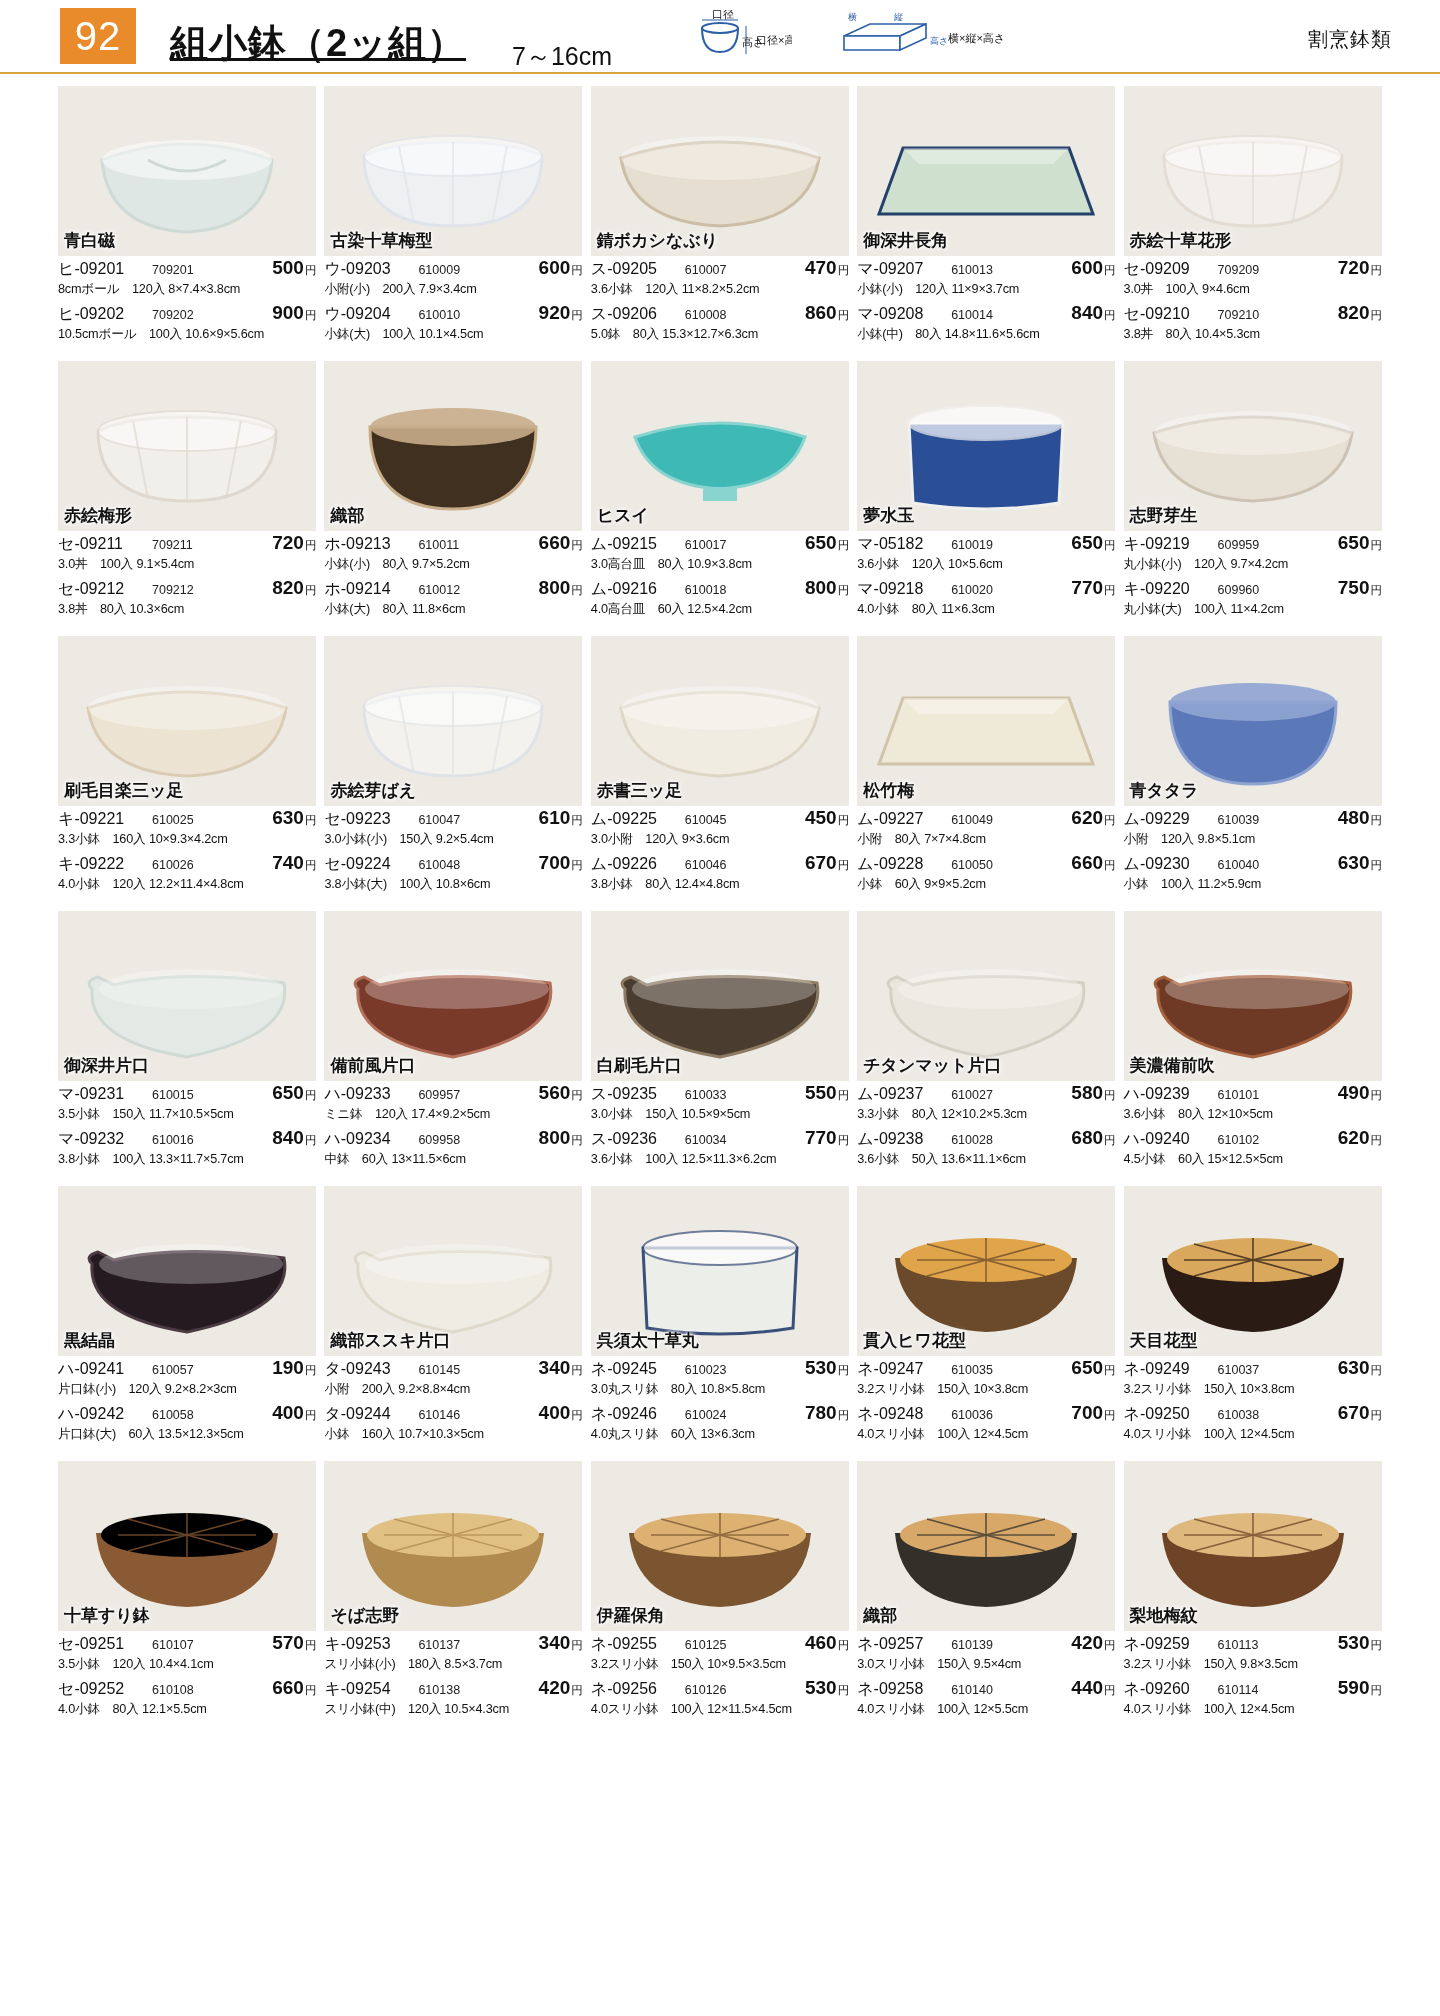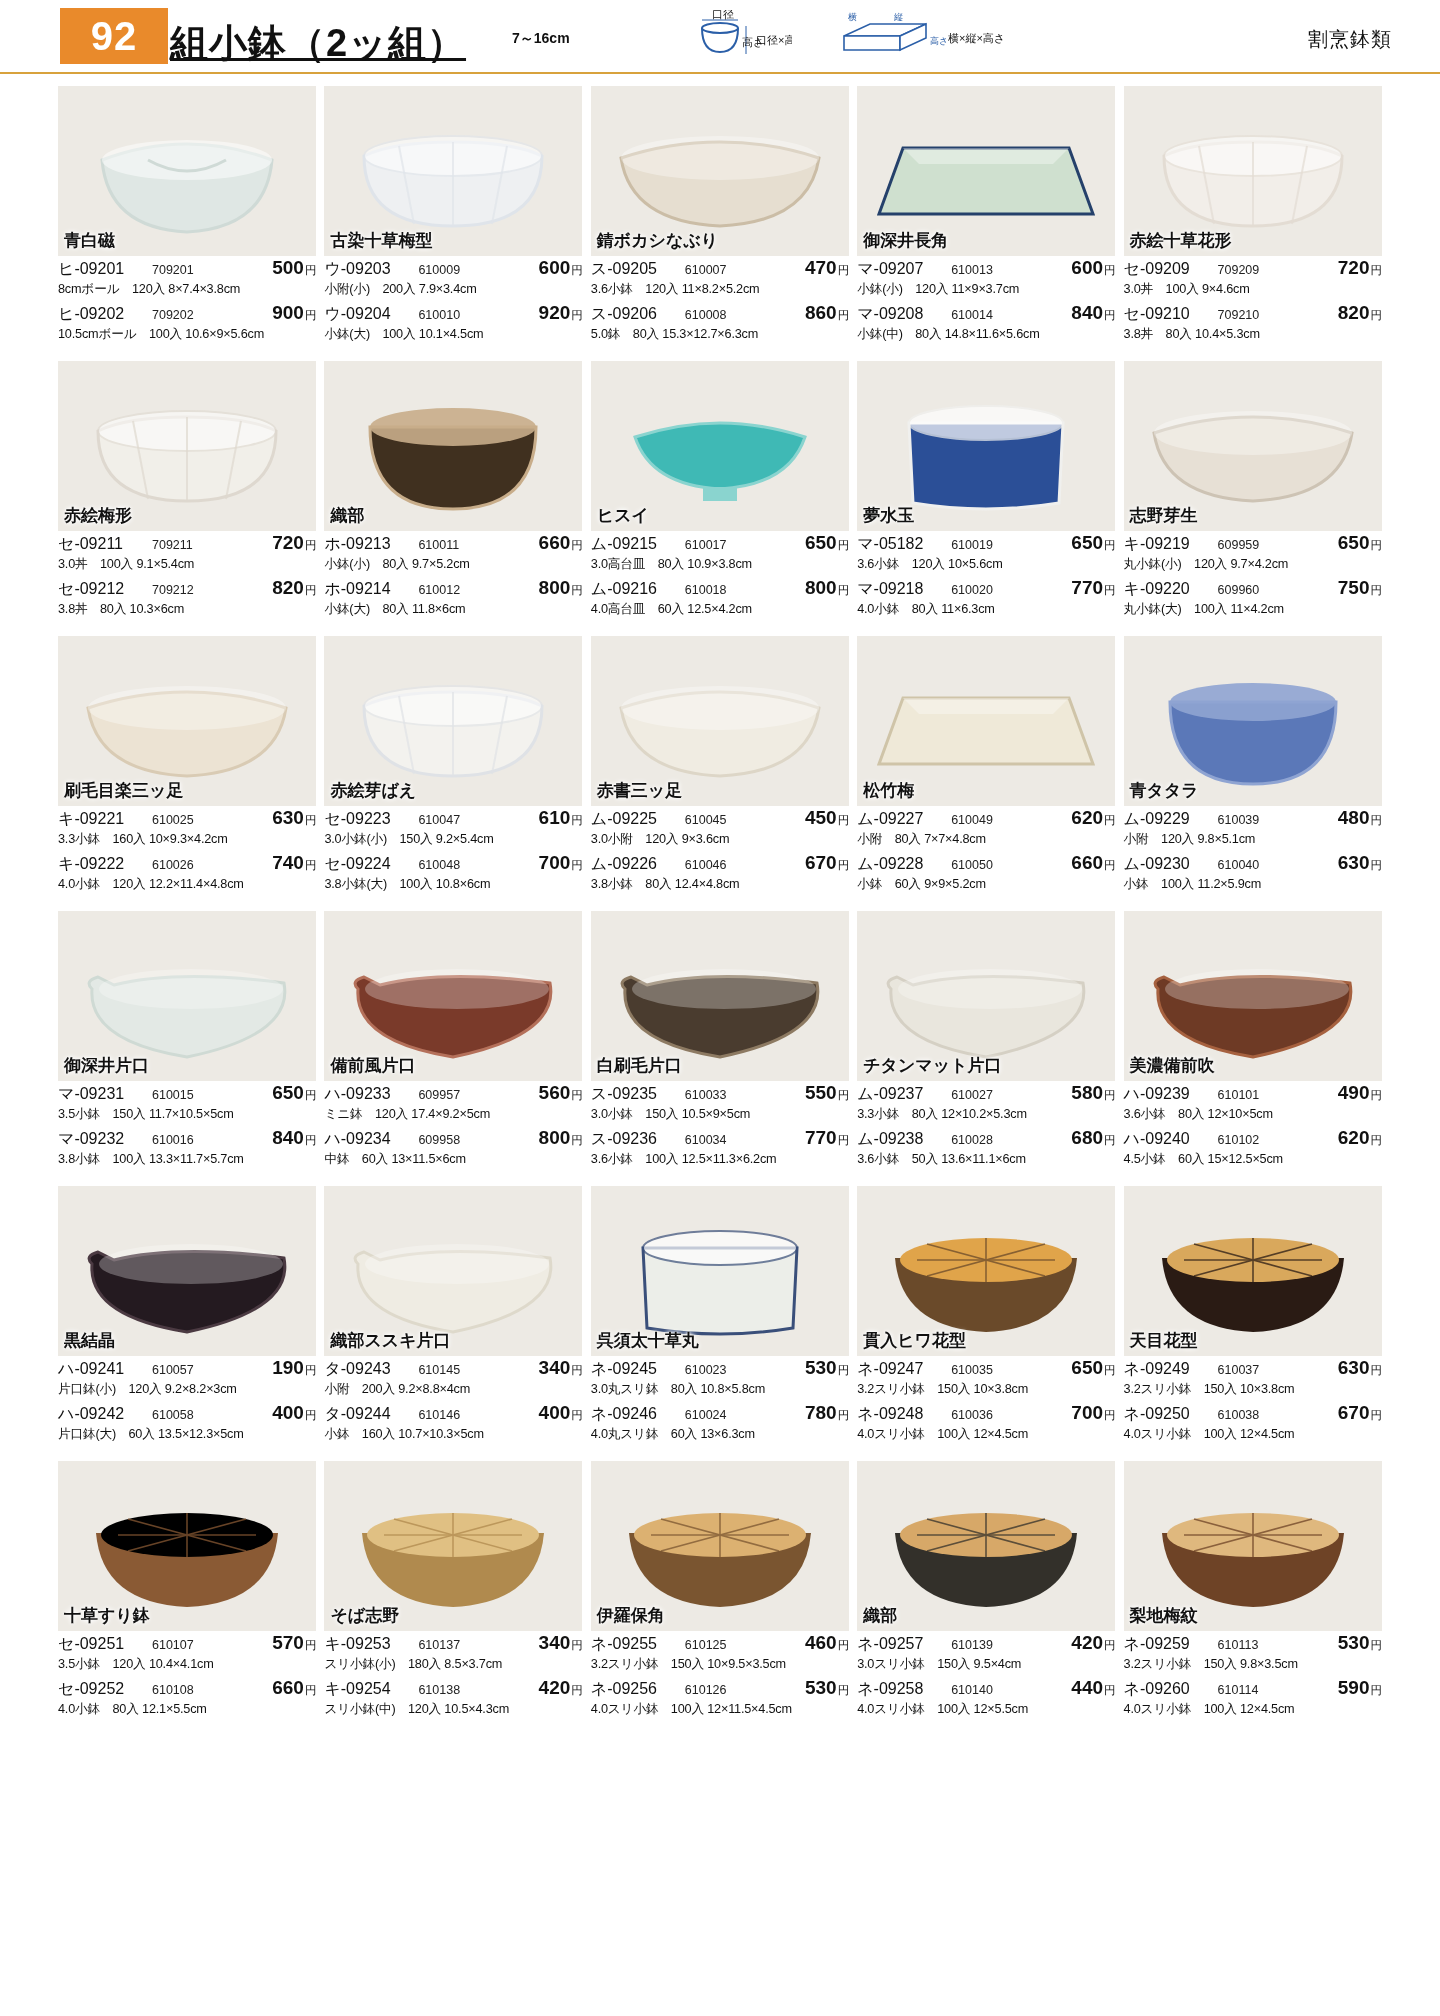--- a/index.html
+++ b/index.html
@@ -10,30 +10,30 @@
     color:#111;
     overflow:hidden;
   }
   .page{position:relative;width:1440px;height:2016px;}
 
   
   .header{
     position:relative;height:72px;border-bottom:2px solid #d8a23c;
   }
   .pagenum{
-    position:absolute;left:60px;top:8px;width:108px;height:56px;
-    background:#e98a2b;color:#fff;font-size:40px;font-weight:bold;
+    position:absolute;left:60px;top:8px;width:76px;height:56px;
+    background:#e98a2b;color:#fff;font-size:40px;font-weight:normal;
     display:flex;align-items:center;justify-content:center;
     letter-spacing:1px;
   }
   .htitle{
     position:absolute;left:170px;top:18px;font-size:38px;font-weight:bold;letter-spacing:1px;text-decoration:underline;
   }
   .hsize{
-    position:absolute;left:512px;top:30px;font-size:14px;font-weight:bold;
+    position:absolute;left:512px;top:40px;font-size:25px;
   }
   .hicon1{position:absolute;left:672px;top:10px;width:120px;height:56px;}
   .hicon2{position:absolute;left:830px;top:10px;width:180px;height:56px;}
   .hright{
     position:absolute;right:48px;top:26px;font-size:20px;letter-spacing:1px;
   }
   .icon-lab{font-size:11px;fill:#222;}
 
   
   .grid{

